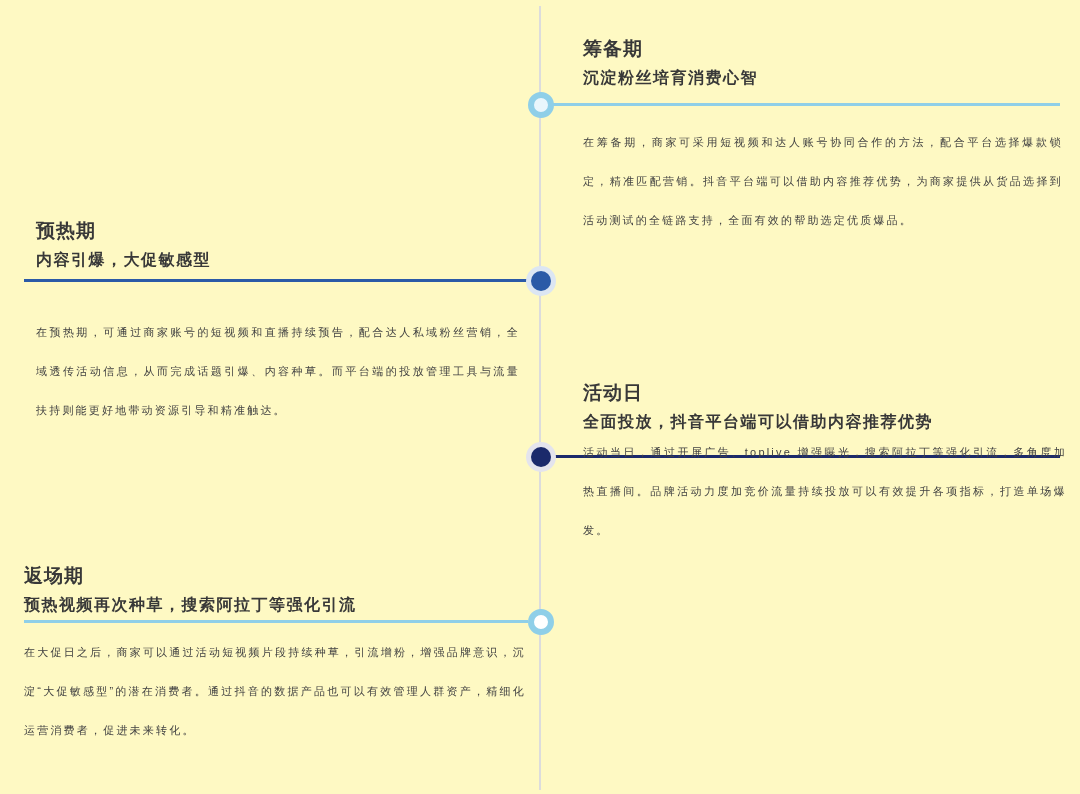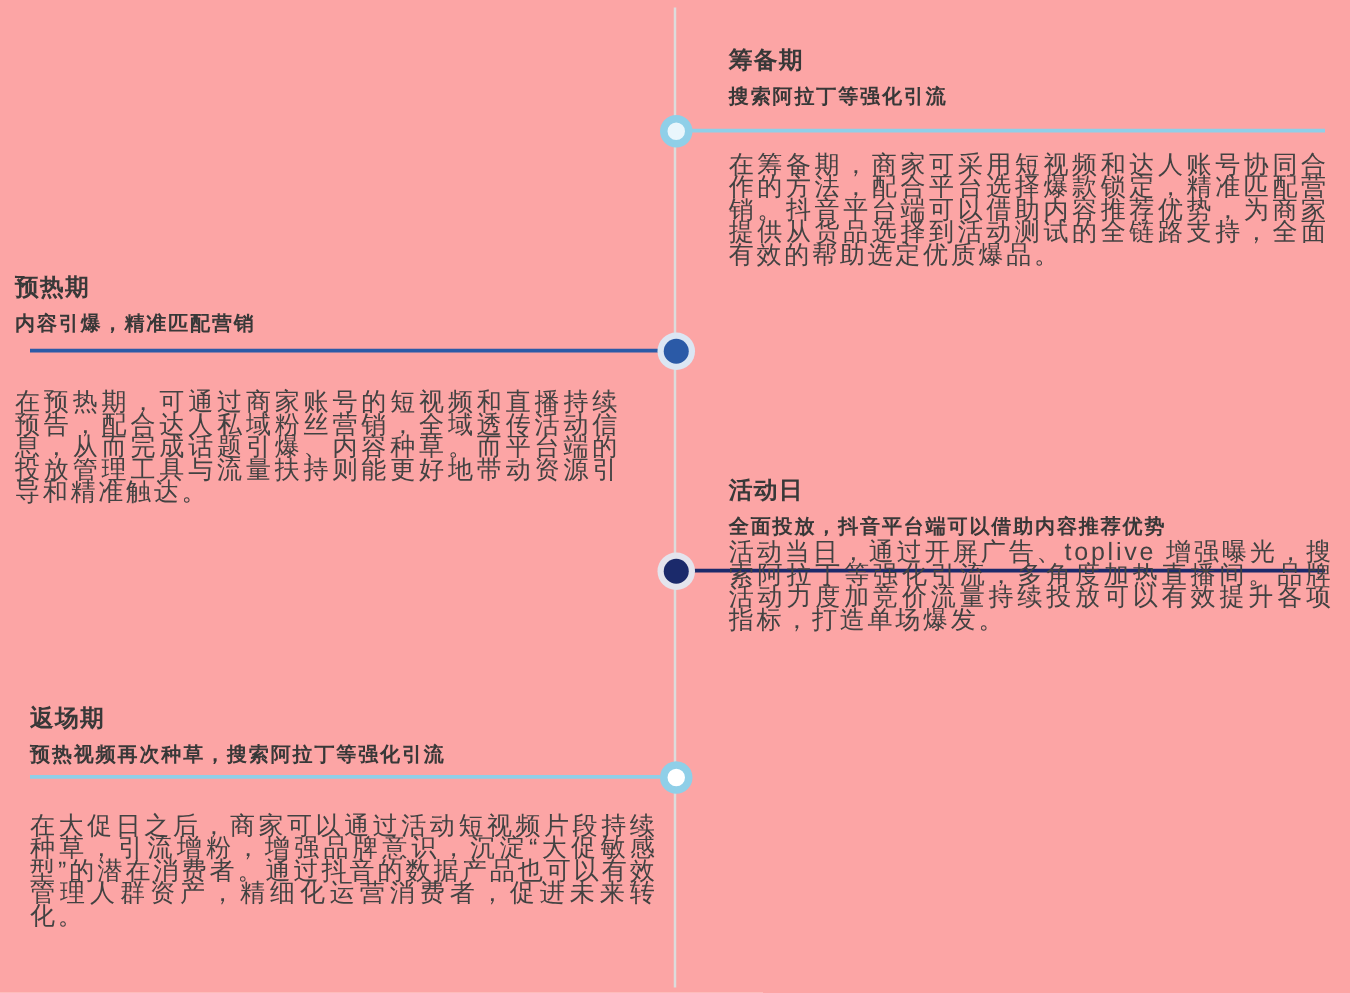--- a/index.html
+++ b/index.html
@@ -2,21 +2,21 @@
 <html><head>
 <meta charset="utf-8">
 <style>
   * { margin: 0; padding: 0; box-sizing: border-box; }
   html, body { width: 1080px; height: 794px; }
   body {
     background: #ffffff;
     font-family: "Liberation Sans", sans-serif;
     overflow: hidden;
   }
-  .canvas { position: relative; width: 1080px; height: 794px; background: #fca5a5; }
+  .canvas { position: relative; width: 1080px; height: 794px; background: #fef9c3; }
 
   
   .vline {
     position: absolute; left: 539px; top: 6px;
     width: 2px; height: 784px; background: #DCDCDC;
   }
 
   
   .hline { position: absolute; height: 3px; z-index: 1; }
   .hline-1 { left: 552px; top: 103px; width: 508px; background: #8FCFE8; }
@@ -35,58 +35,58 @@
   .phase { position: absolute; z-index: 3; }
   .phase h3 {
     font-size: 19px; font-weight: 700; line-height: 25px;
     letter-spacing: 1px; color: #383838;
   }
   .phase h4 {
     font-size: 16px; font-weight: 700; line-height: 22px;
     letter-spacing: 1.5px; margin-top: 6px; color: #383838;
   }
   .phase p {
-    font-size: 20px; line-height: 18px; letter-spacing: 2.2px;
+    font-size: 11px; line-height: 39px; letter-spacing: 2.2px;
     color: #424242; text-align: justify;
   }
   .phase-1 { left: 583px; top: 36px;  width: 480px; }
   .phase-1 p { margin-top: 34px; }
-  .phase-2 { left: 12px;  top: 218px; width: 484px; }
+  .phase-2 { left: 36px;  top: 218px; width: 484px; }
   .phase-2 p { margin-top: 42px; }
   .phase-3 { left: 583px; top: 380px; width: 484px; }
   .phase-3 p { }
   .phase-4 { left: 24px;  top: 563px; width: 502px; }
-  .phase-4 p { margin-top: 36px; }
+  .phase-4 p { margin-top: 17px; }
 </style>
 </head>
 <body>
 
 <div class="canvas">
 
   <div class="vline"></div>
 
   <div class="hline hline-1"></div>
   <div class="hline hline-2"></div>
   <div class="hline hline-3"></div>
   <div class="hline hline-4"></div>
 
   <div class="node node-1"></div>
   <div class="node node-2"></div>
   <div class="node node-3"></div>
   <div class="node node-4"></div>
 
   <section class="phase phase-1">
     <h3>筹备期</h3>
-    <h4>搜索阿拉丁等强化引流</h4>
+    <h4>沉淀粉丝培育消费心智</h4>
     <p>在筹备期，商家可采用短视频和达人账号协同合作的方法，配合平台选择爆款锁定，精准匹配营销。抖音平台端可以借助内容推荐优势，为商家提供从货品选择到活动测试的全链路支持，全面有效的帮助选定优质爆品。</p>
   </section>
 
   <section class="phase phase-2">
     <h3>预热期</h3>
-    <h4>内容引爆，精准匹配营销</h4>
+    <h4>内容引爆，大促敏感型</h4>
     <p>在预热期，可通过商家账号的短视频和直播持续预告，配合达人私域粉丝营销，全域透传活动信息，从而完成话题引爆、内容种草。而平台端的投放管理工具与流量扶持则能更好地带动资源引导和精准触达。</p>
   </section>
 
   <section class="phase phase-3">
     <h3>活动日</h3>
     <h4>全面投放，抖音平台端可以借助内容推荐优势</h4>
     <p>活动当日，通过开屏广告、toplive 增强曝光，搜索阿拉丁等强化引流，多角度加热直播间。品牌活动力度加竞价流量持续投放可以有效提升各项指标，打造单场爆发。</p>
   </section>
 
   <section class="phase phase-4">

